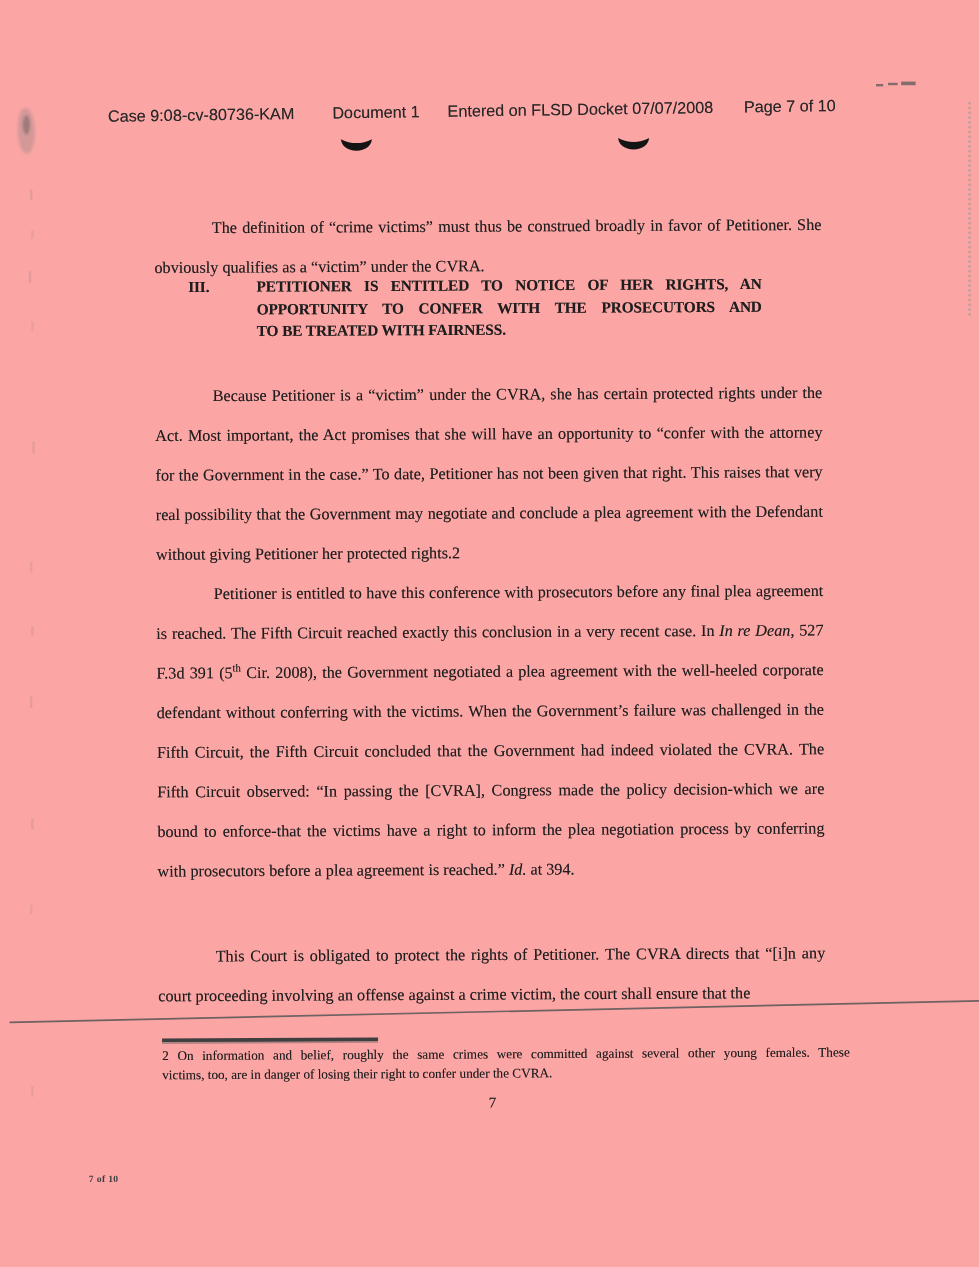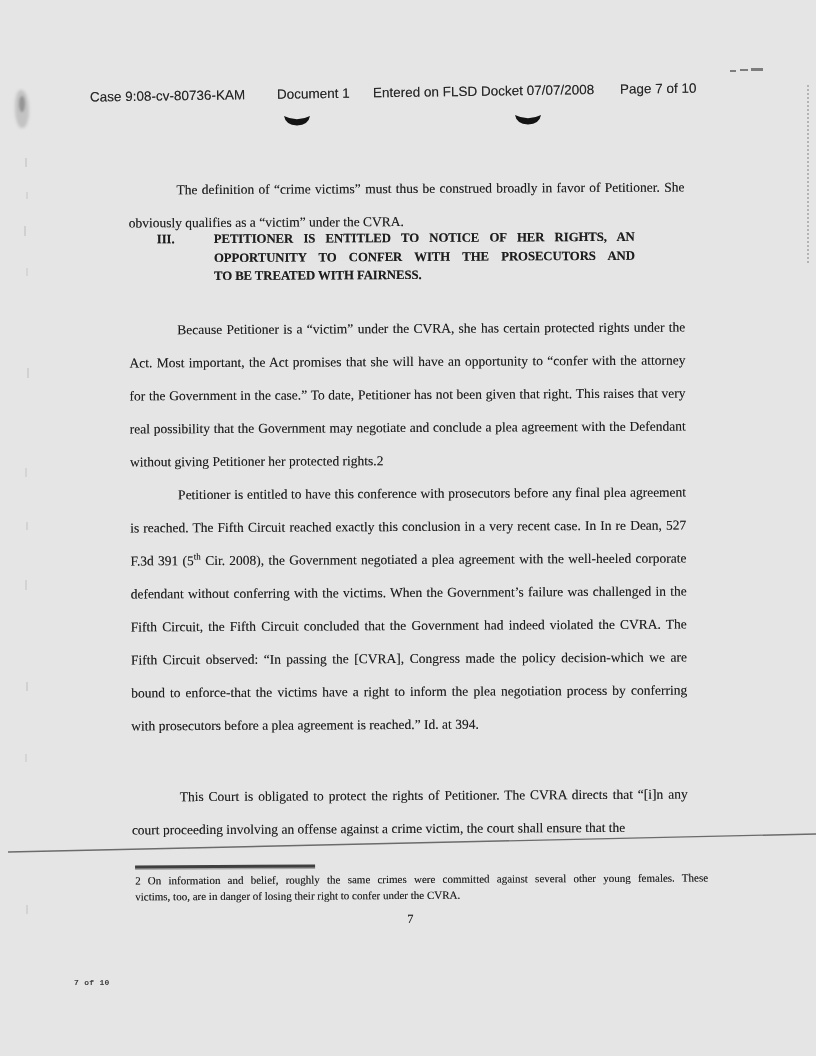--- a/index.html
+++ b/index.html
@@ -1,21 +1,21 @@
 <!DOCTYPE html>
 <html><head>
 <meta charset="utf-8">
 <style>
   html,body{margin:0;padding:0;}
   body{
     width:816px;height:1056px;position:relative;overflow:hidden;
     background:#fcfcfb;
     font-family:"Liberation Serif", serif;
   }
-  .page{position:absolute;inset:0;background:#e5e5e5;}
+  .page{position:absolute;inset:0;background:#fca5a5;}
   
   .hdr{
     position:absolute;left:0;top:86px;width:816px;height:26px;
     transform:rotate(-0.85deg);transform-origin:60px 50%;
     font-family:"Liberation Sans", sans-serif;font-size:13.5px;color:#272727;
     text-shadow:0 0 .5px rgba(40,40,40,.55);
   }
   .hdr span{position:absolute;top:4px;white-space:nowrap;}
   
   .content{
@@ -29,32 +29,32 @@
   }
   .ti{text-indent:48px;}
   .heading{
     position:absolute;left:130px;top:229px;width:506px;
     padding-left:85px;box-sizing:border-box;
     font-weight:bold;font-size:12.8px;line-height:18.6px;letter-spacing:-0.1px;
   }
   .heading .hnum{position:absolute;left:28px;top:0;}
   .hline{display:block;text-align:justify;}
   .hline.jl{text-align-last:justify;}
-  .it{}
+  .it{font-style:italic;}
   sup{font-size:9px;line-height:0;vertical-align:super;}
   
   .fn-rule{position:absolute;left:133px;top:864px;width:180px;height:2.5px;background:#3f3f3f;box-shadow:0 1.5px 0 rgba(90,90,90,.45);}
   .footnote{
     position:absolute;left:133px;top:872px;width:573px;
     font-size:11px;line-height:15.8px;color:#1e1e1e;
   }
   .fnl{display:block;text-align:justify;}
   .fnl.jl{text-align-last:justify;}
   .pgnum{position:absolute;left:130px;top:912px;width:556px;text-align:center;font-size:12.5px;}
-  .corner{position:absolute;left:74px;top:978px;font-family:Liberation Mono, monospace;font-size:8px;font-weight:bold;color:#3c3c3c;letter-spacing:.3px;}
+  .corner{position:absolute;left:74px;top:978px;font-family:Liberation Serif, serif;font-size:8px;font-weight:bold;color:#3c3c3c;letter-spacing:.3px;}
   
   .crescent{position:absolute;width:28px;height:13px;}
   .scanline-svg{position:absolute;left:0;top:830px;}
   .smudge{
     position:absolute;left:15px;top:90px;width:14px;height:38px;
     background:rgba(125,125,125,.32);border-radius:45% 60% 50% 55%;
     filter:blur(1.4px);
   }
   .smudge2{position:absolute;left:19px;top:96px;width:6px;height:16px;background:rgba(80,80,80,.4);border-radius:50%;filter:blur(1px);}
   .rdots{position:absolute;left:807px;top:85px;height:178px;width:0;border-left:2px dotted #9a9a9a;opacity:.65;}

